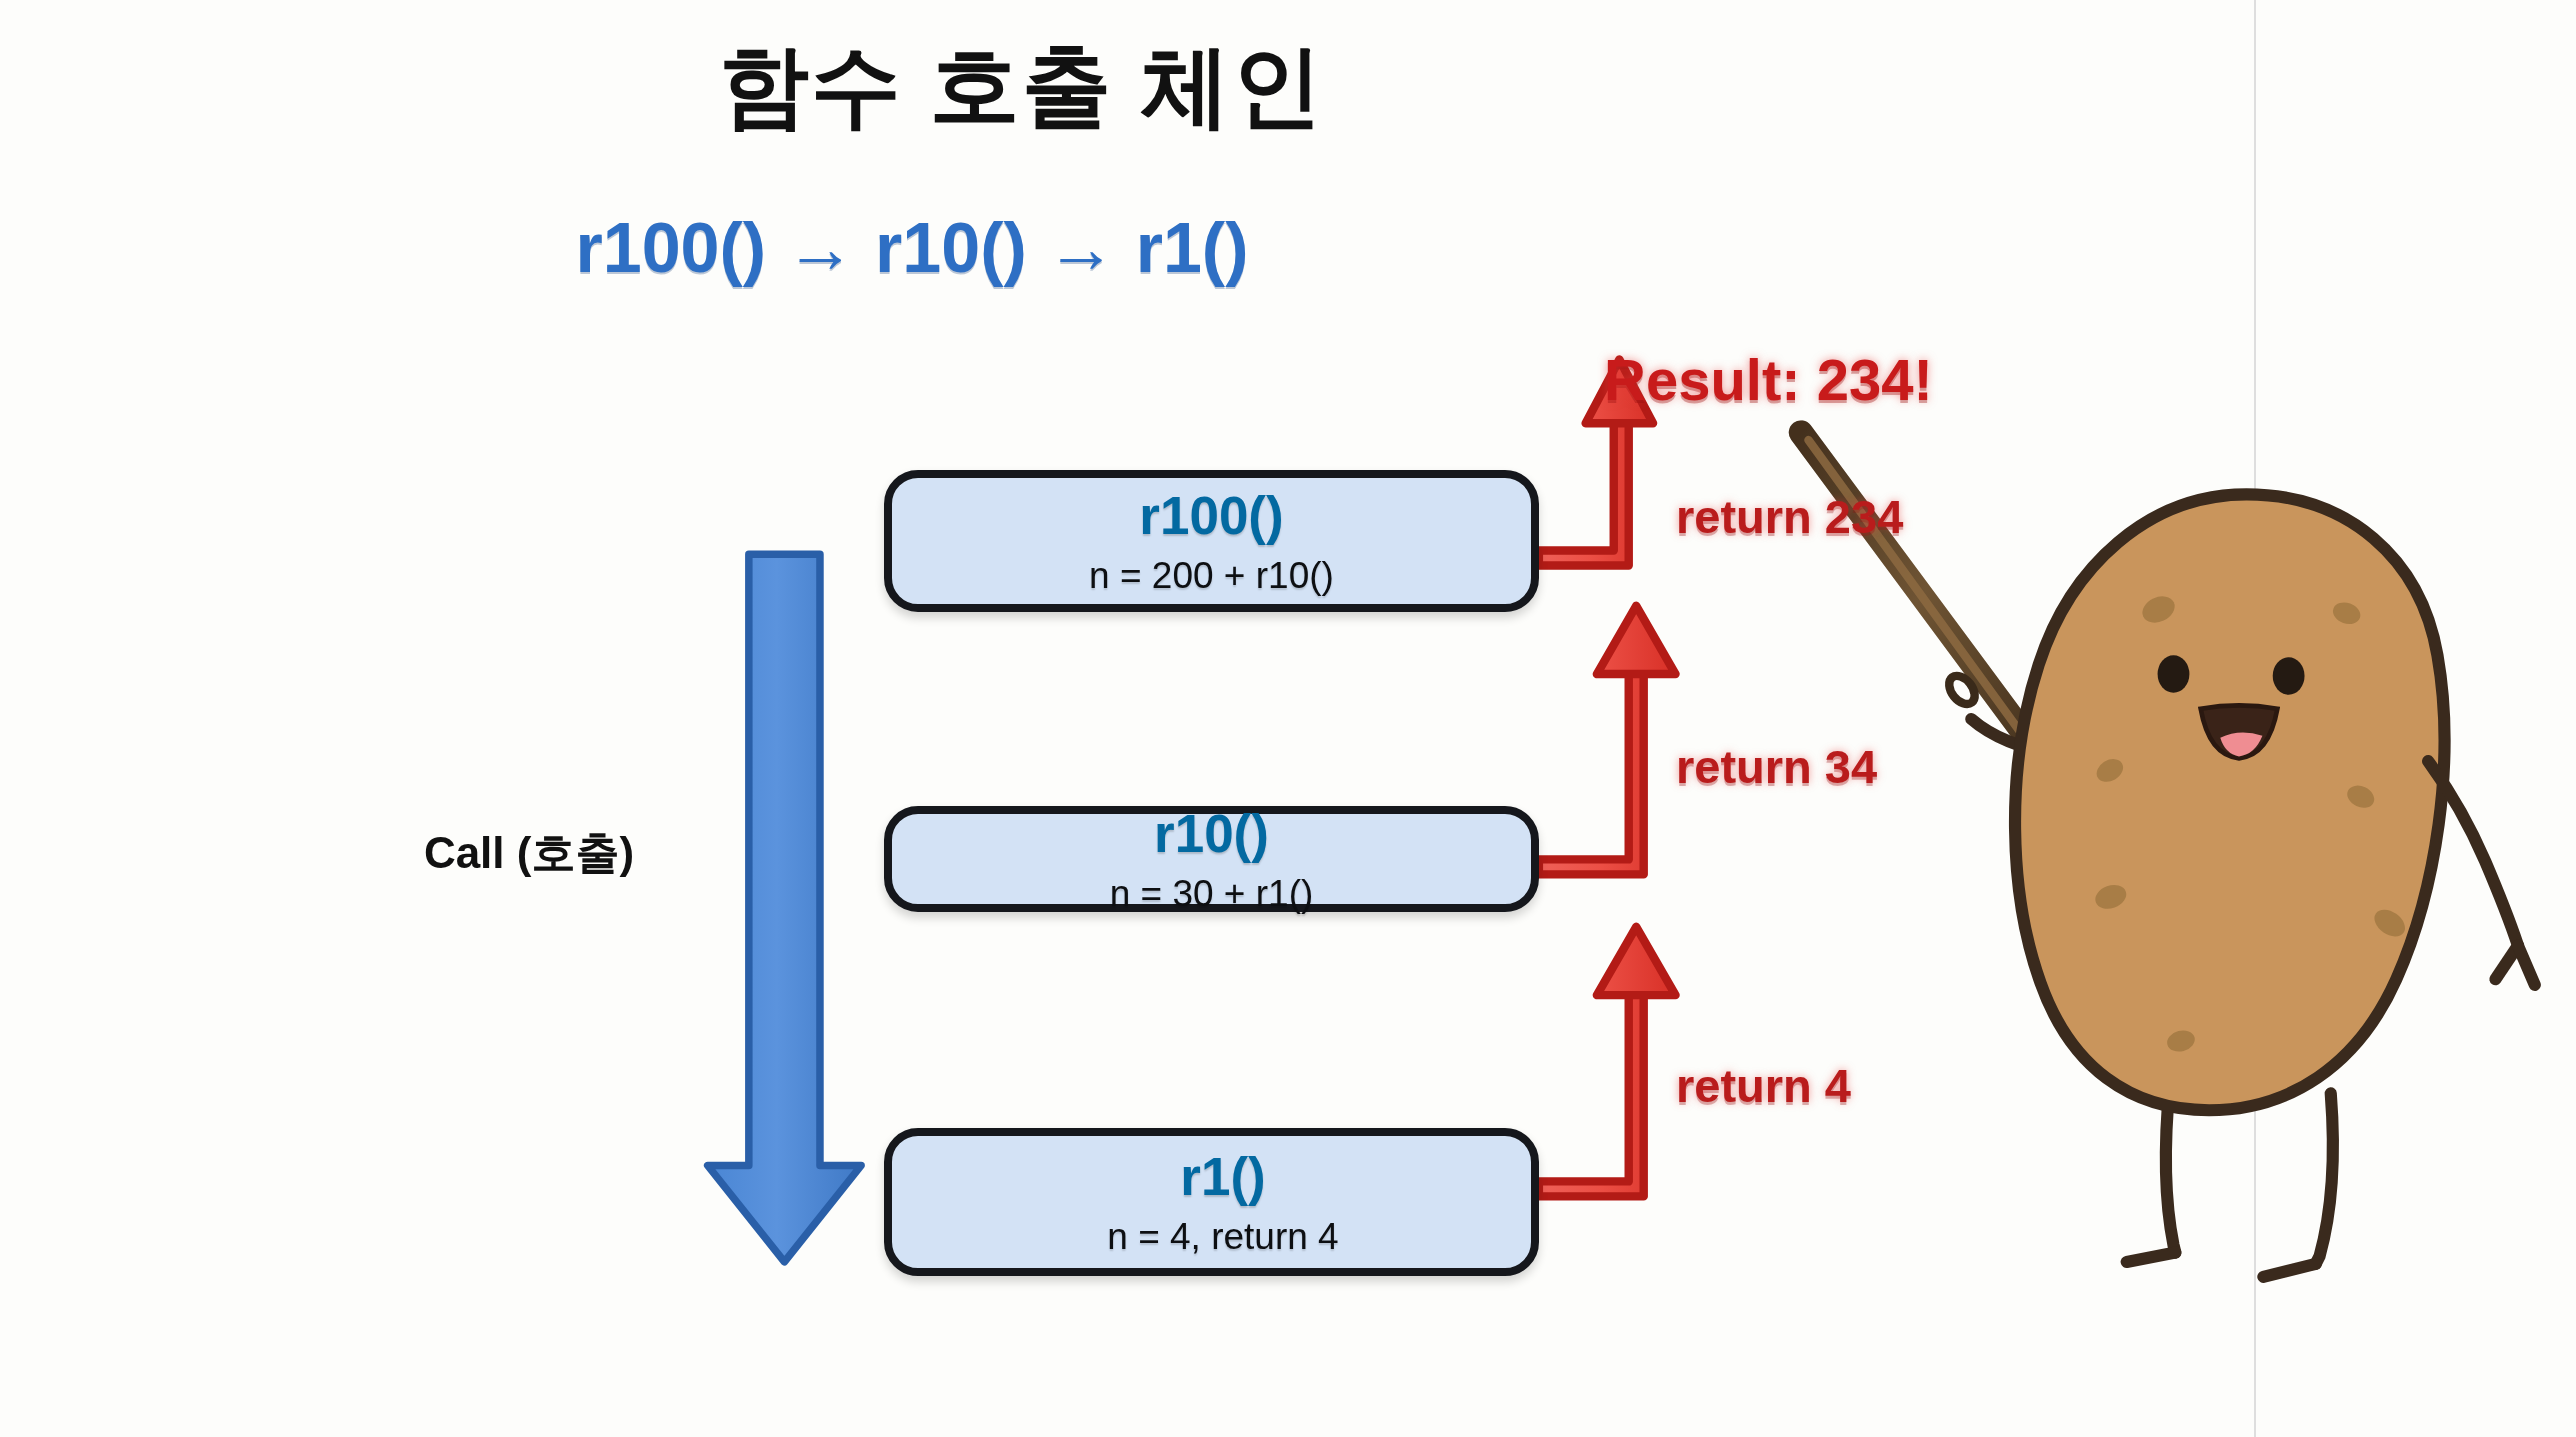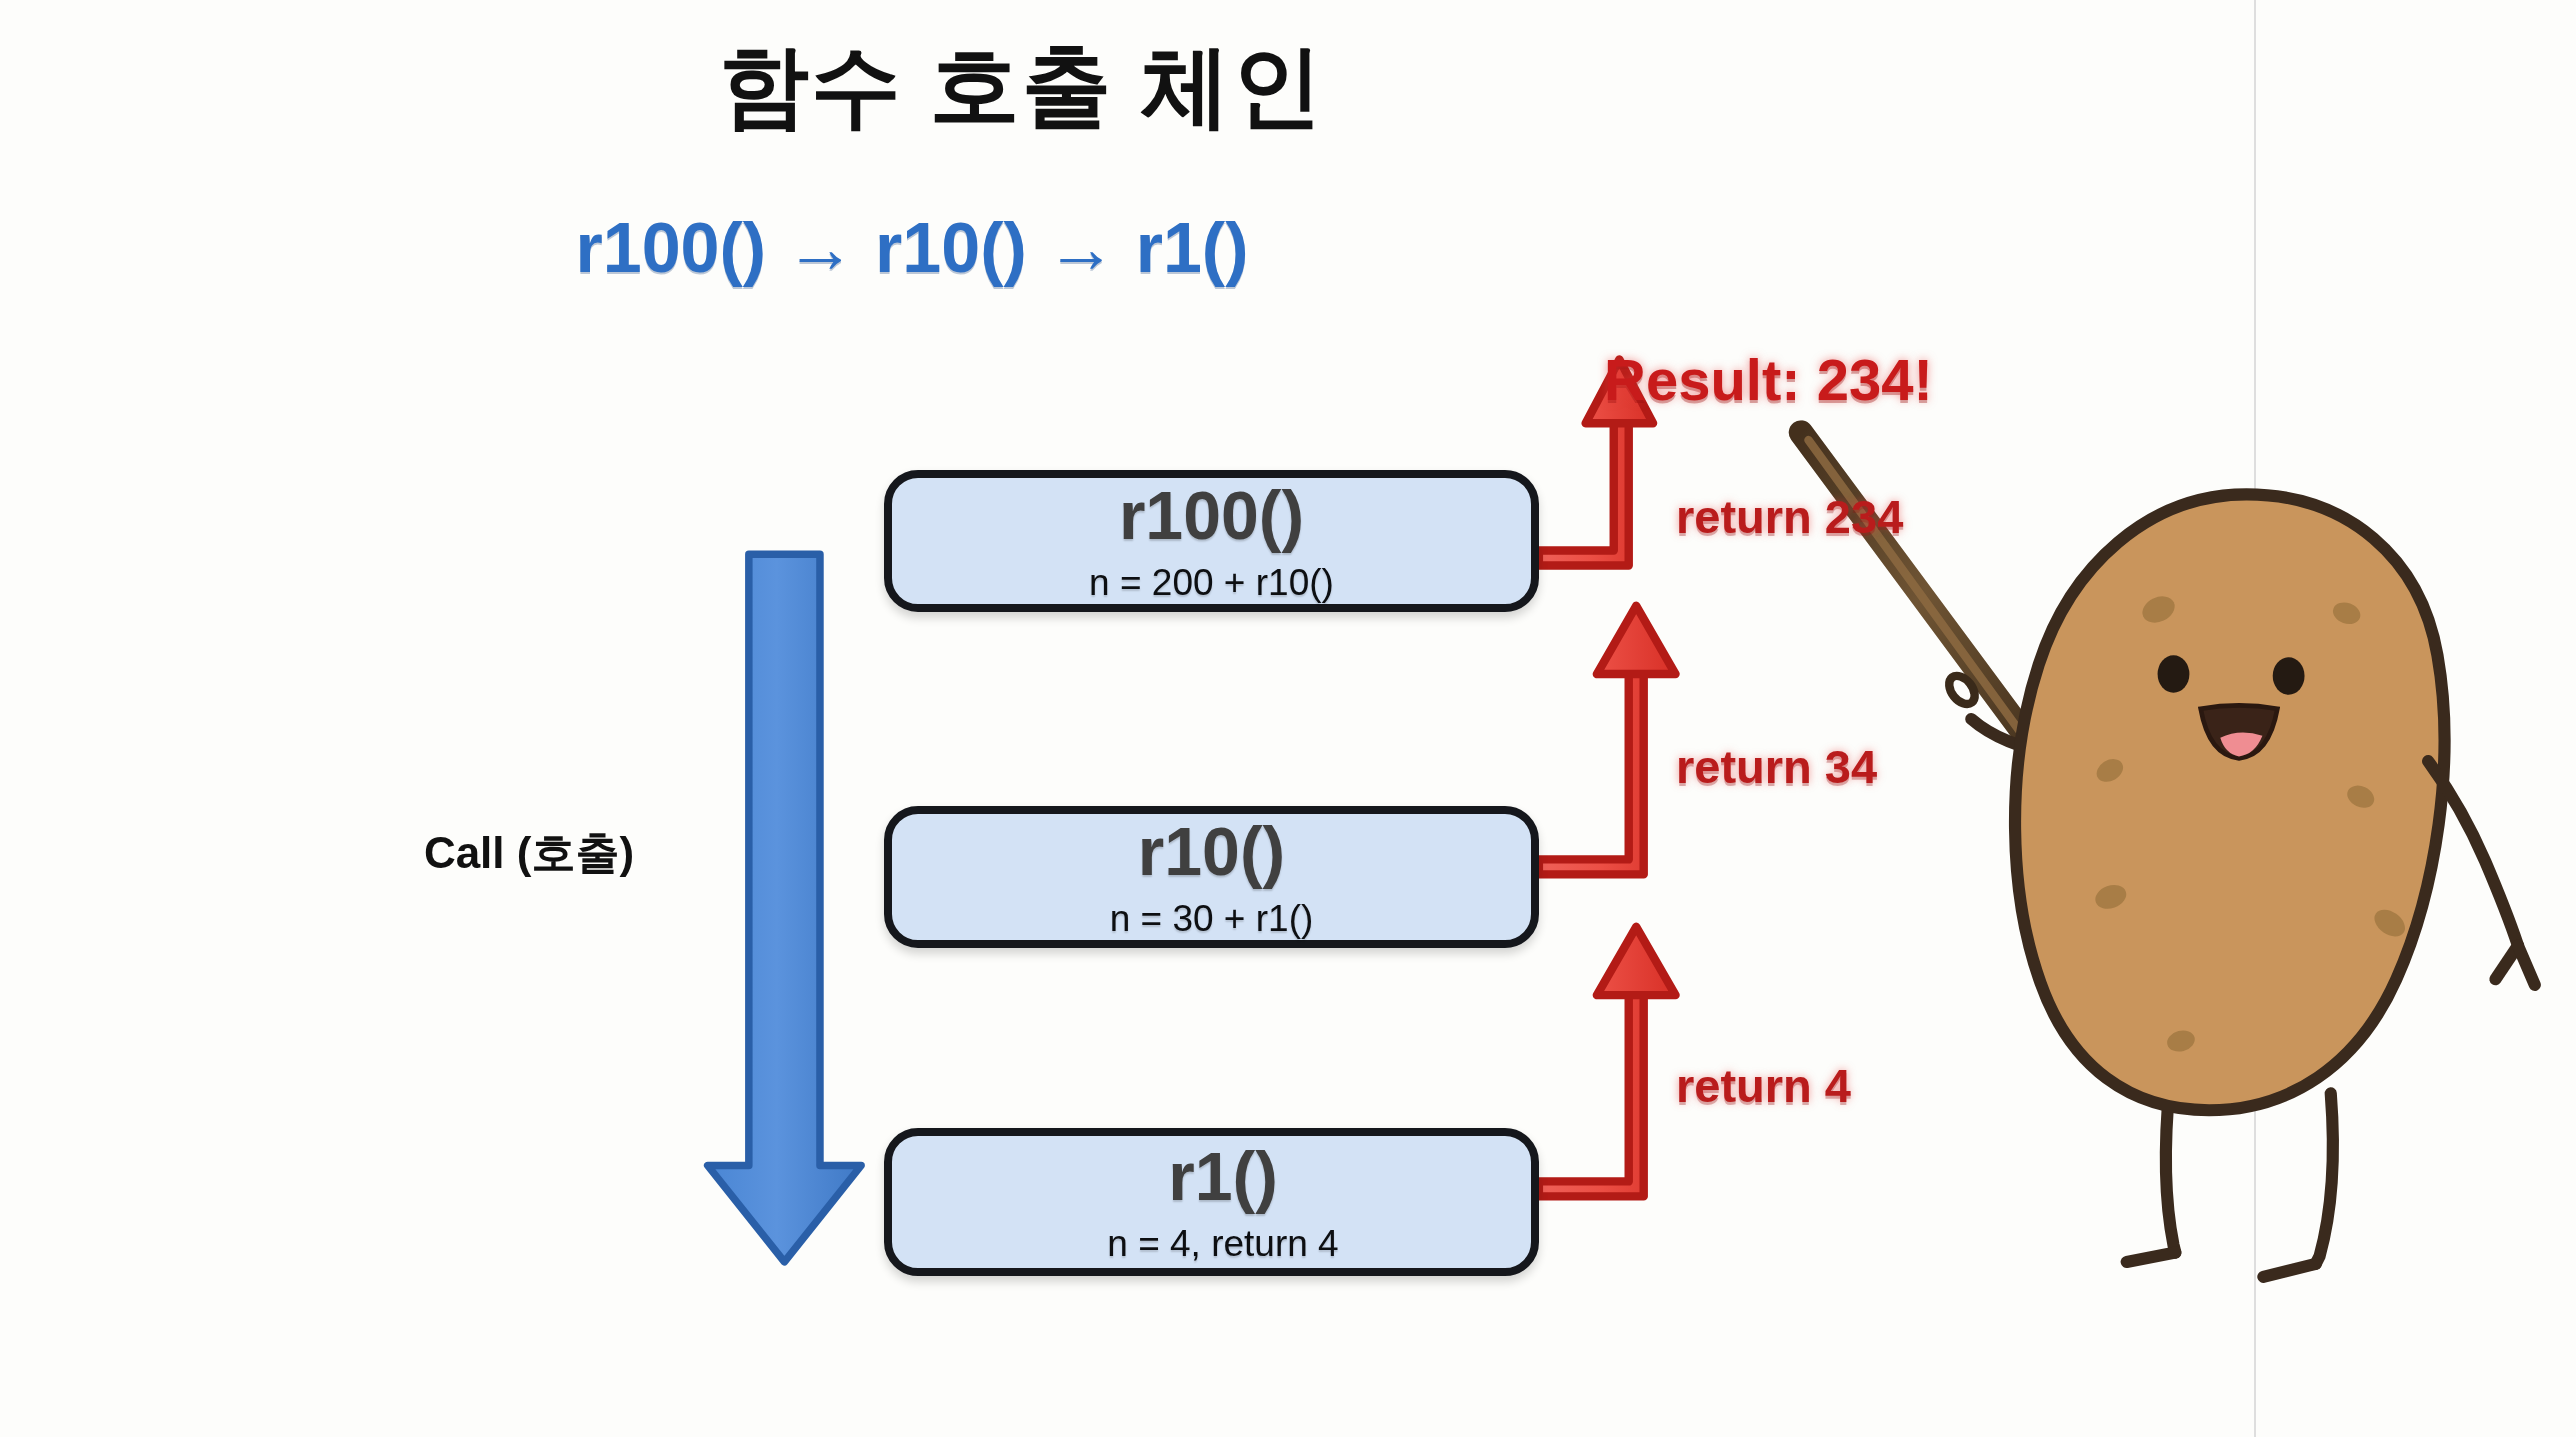--- a/index.html
+++ b/index.html
@@ -75,27 +75,27 @@
     background: #d3e2f5;
     border: 8.4px solid #15171c;
     border-radius: 34px;
     box-shadow: 0 5.6px 9.4px rgba(0,0,0,0.16);
     display: flex;
     flex-direction: column;
     align-items: center;
     justify-content: center;
   }
   #box-1 { top: 470px; height: 142px; }
-  #box-2 { top: 806px; height: 142px; }
+  #box-2 { top: 806px; height: 106px; }
   #box-3 { top: 1128px; height: 148px; padding-left: 23px; }
 
   .fn-name {
-    font-size: 68px;
-    font-weight: 900;
-    color: #404040;
+    font-size: 53px;
+    font-weight: 900;
+    color: #0369a1;
     line-height: 1;
     margin-top: 0;
     text-shadow: 0 1.9px 1.9px rgba(0,0,0,0.18);
   }
   .fn-detail {
     font-size: 37px;
     font-weight: 400;
     color: #0d0f12;
     line-height: 1;
     margin-top: 15px;

